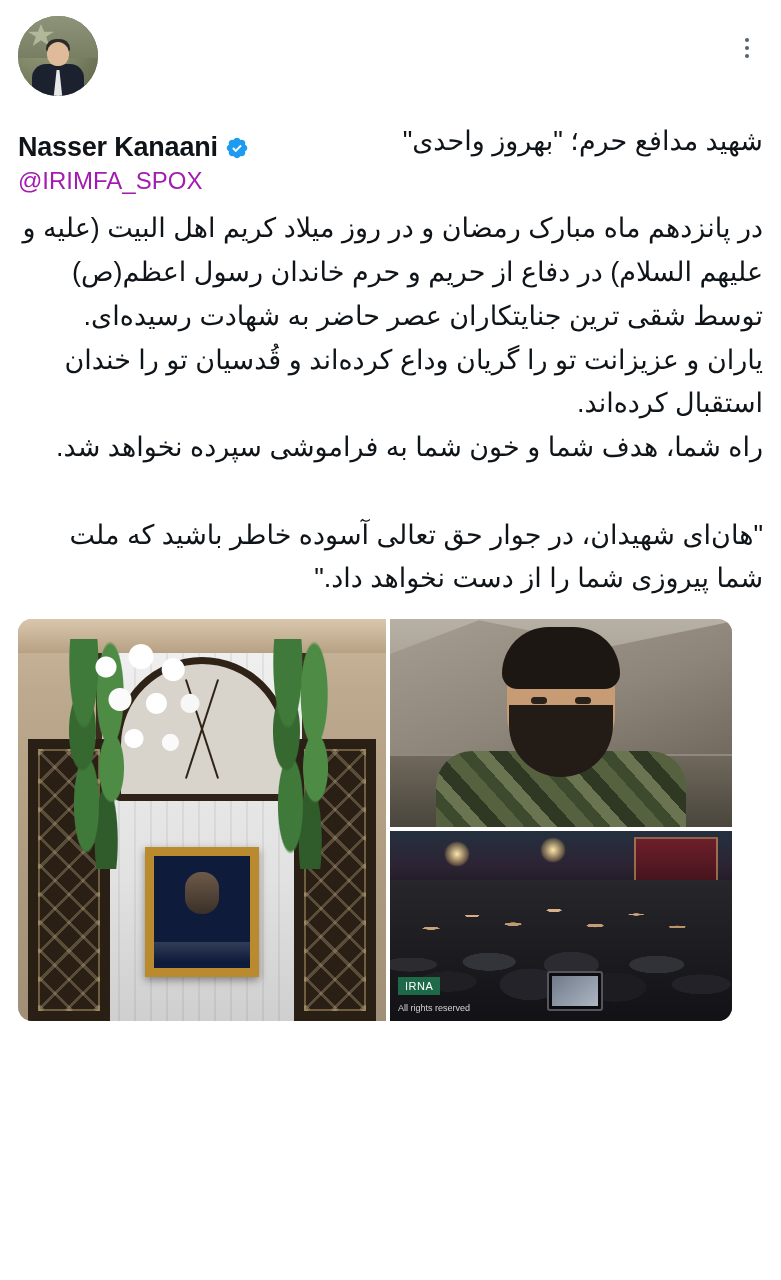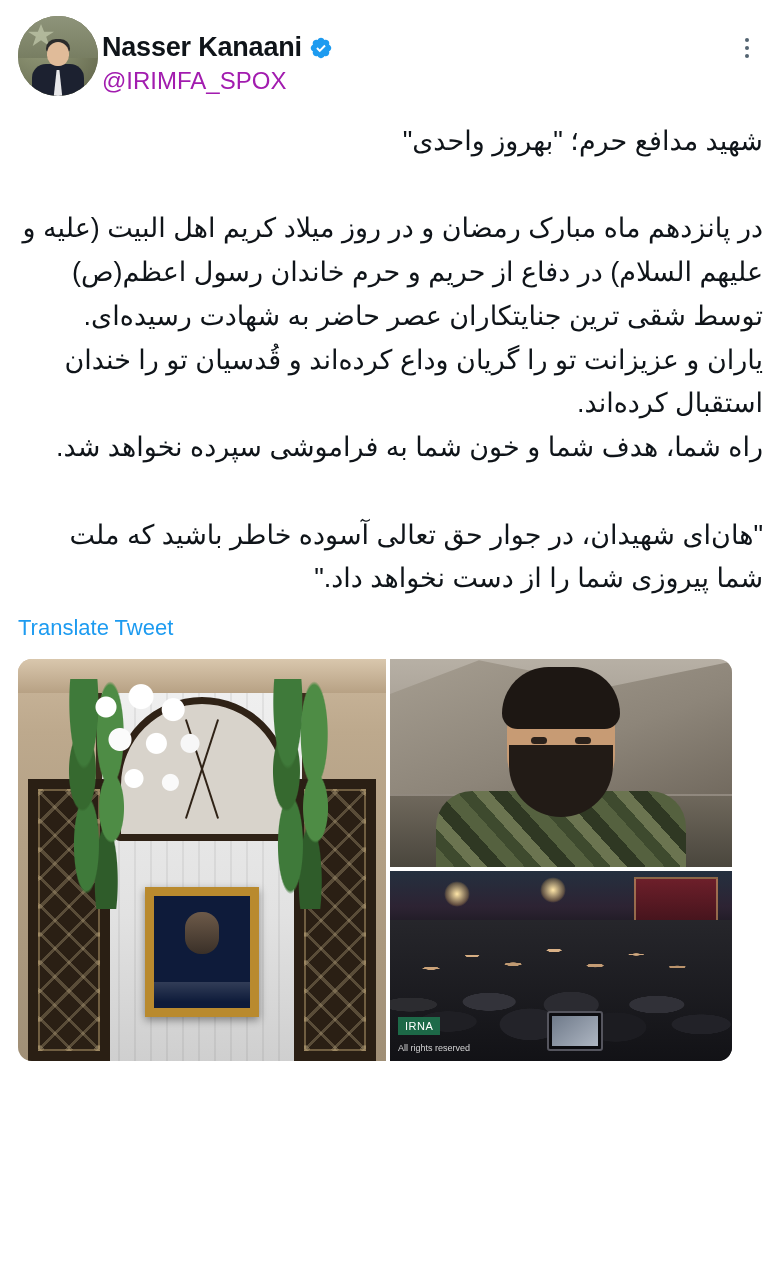--- a/index.html
+++ b/index.html
@@ -19,23 +19,24 @@
     width: 781px;
     height: 1280px;
     box-sizing: border-box;
     padding: 16px 18px 0 18px;
   }
 
   
   .header {
     display: flex;
     align-items: flex-start;
-    gap: 4px;
+    gap: 20px;
     position: relative;
     height: 92px;
+    flex-direction: column;
   }
   .avatar {
     width: 80px;
     height: 80px;
     border-radius: 50%;
     flex: 0 0 80px;
     overflow: hidden;
     position: relative;
     background: #6b6f55;
   }
@@ -399,21 +400,20 @@
   </div>
 
   <div class="tweet-text">شهید مدافع حرم؛ "بهروز واحدی"
 
 در پانزدهم ماه مبارک رمضان و در روز میلاد کریم اهل البیت (علیه و علیهم السلام) در دفاع از حریم و حرم خاندان رسول اعظم(ص) توسط شقی ترین جنایتکاران عصر حاضر به شهادت رسیده‌ای.
 یاران و عزیزانت تو را گریان وداع کرده‌اند و قُدسیان تو را خندان استقبال کرده‌اند.
 راه شما، هدف شما و خون شما به فراموشی سپرده نخواهد شد.
 
 "هان‌ای شهیدان، در جوار حق تعالی آسوده خاطر باشید که ملت شما پیروزی شما را از دست نخواهد داد."</div>
 
-  <div class="translate">Translate Tweet</div>
 
   <div class="media">
 
     <div class="m-cell m-left">
       <div class="shrine">
         <div class="ceil"></div>
         <div class="panel"></div>
         <div class="arch"></div>
         <div class="door-l"></div>
         <div class="door-r"></div>

